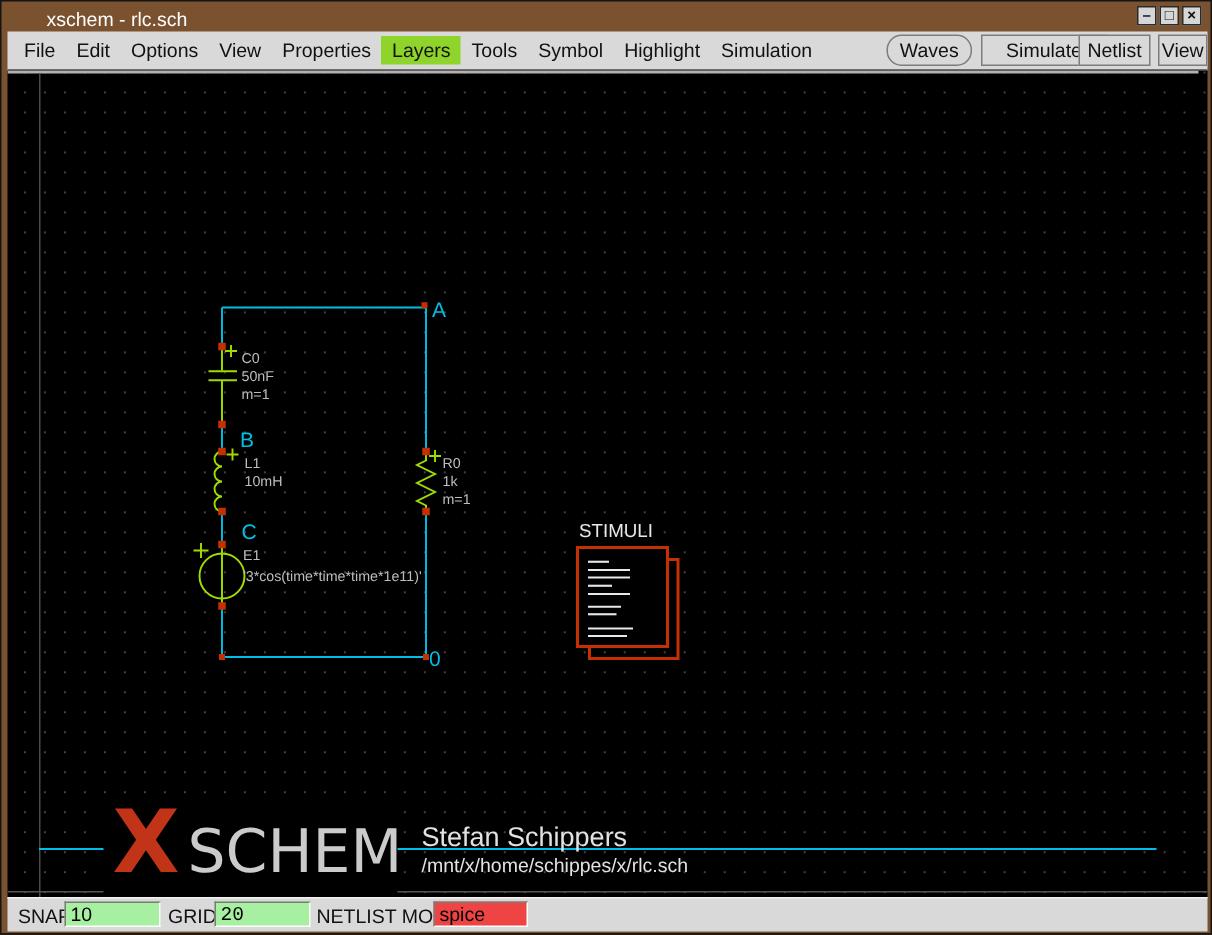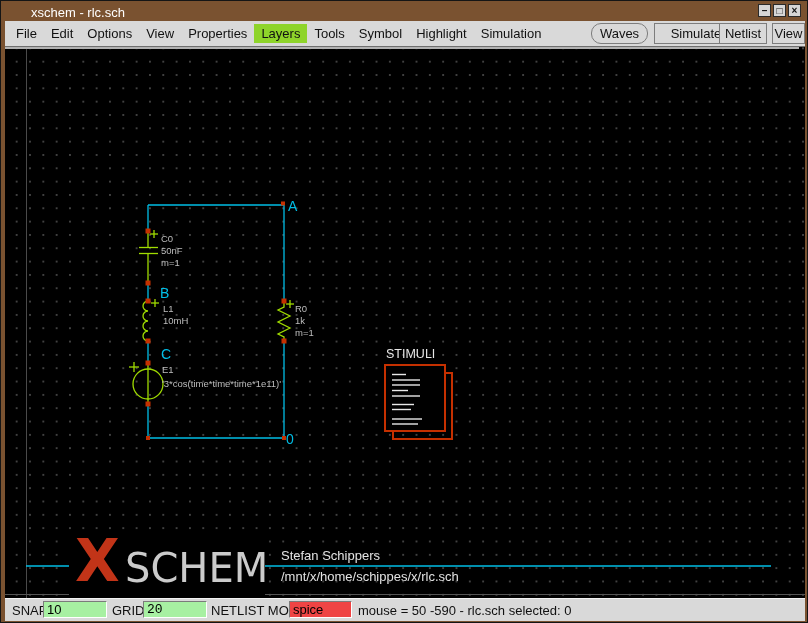--- a/index.html
+++ b/index.html
@@ -36,21 +36,21 @@
   .canvas-vline{position:absolute;left:21px;top:2px;width:1px;height:549px;background:#4a4a4a;}
   .canvas-botline{position:absolute;left:0;top:547px;width:800px;height:1px;background:#545454;}
   svg.schem{position:absolute;left:0;top:0;}
 
   
   .logo{position:absolute;left:64px;top:490px;width:196px;height:60px;background:#000;}
   .logo-x{position:absolute;left:6px;top:-10px;font-size:58px;font-weight:900;color:#c23418;
           font-family:"DejaVu Sans","Liberation Sans",sans-serif;}
   .logo-schem{position:absolute;left:56px;top:8px;font-size:40px;color:#cbcbcb;
           font-family:"DejaVu Sans","Liberation Sans",sans-serif;}
-  .author-text{position:absolute;left:276px;top:501px;font-size:13px;color:#e2e2e2;}
+  .author-text{position:absolute;left:276px;top:501px;font-size:18px;color:#e2e2e2;}
   .path-text{position:absolute;left:276px;top:522px;font-size:13px;color:#e2e2e2;}
 
   
   .statusbar{position:absolute;left:4px;top:597px;width:800px;height:23px;background:#d9d9d9;
              border-top:1px solid #f2f2f2;box-sizing:border-box;font-size:13px;color:#111;}
   .sb-label{position:absolute;top:4px;}
   .lbl-snap{left:7px;} .lbl-grid{left:107px;} .lbl-netlist{left:206px;} .lbl-mouse{left:353px;}
   .sb-input{position:absolute;top:2px;height:17px;box-sizing:border-box;font-size:13px;
             border:1px solid;border-color:#7b7b7b #ffffff #ffffff #7b7b7b;padding:1px 3px;
             font-family:"Liberation Sans",sans-serif;}
@@ -203,16 +203,15 @@
     <div class="path-text">/mnt/x/home/schippes/x/rlc.sch</div>
   </div>
 
   <div class="statusbar">
     <span class="sb-label lbl-snap">SNAP:</span>
     <input class="sb-input in-snap" value="10" style="">
     <span class="sb-label lbl-grid">GRID:</span>
     <input class="sb-input in-grid" value="20" style="">
     <span class="sb-label lbl-netlist">NETLIST MODE:</span>
     <input class="sb-input in-netlist" value="spice" style="">
-    <span class="sb-label lbl-mouse">mouse = 50 -590 - rlc.sch  selected: 0</span>
   </div>
 
 </div>
 
 </body></html>

